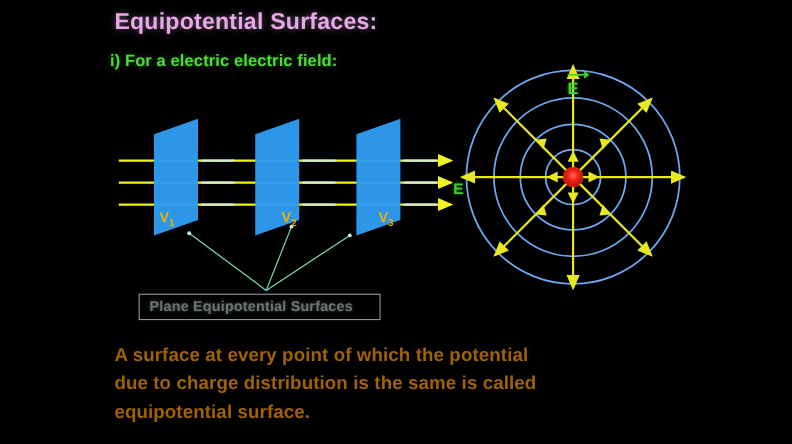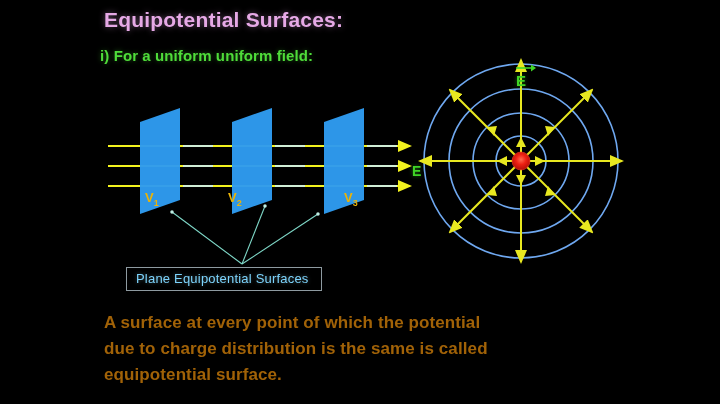--- a/index.html
+++ b/index.html
@@ -54,21 +54,21 @@
     position: absolute;
     font-size: 13px;
     font-weight: bold;
     color: #eab308;
     white-space: nowrap;
   }
   .vlabel sub {
     font-size: 9px;
   }
   #v1 { left: 145px; top: 190px; }
-  #v2 { left: 228px; top: 190px; }
+  #v2 { left: 256px; top: 190px; }
   #v3 { left: 344px; top: 190px; }
 
   
   .elabel {
     position: absolute;
     font-size: 14px;
     font-weight: bold;
     color: #3fd426;
     text-shadow: 0 0 4px rgba(63,212,38,0.5);
     white-space: nowrap;
@@ -78,26 +78,26 @@
     left: 516px;
     top: 72px;
     font-size: 15px;
   }
 
   
   #callout {
     position: absolute;
     left: 126px;
     top: 267px;
-    padding: 3px 12px 4px 9px;
+    padding: 3px 24px 4px 9px;
     border: 1px solid #8e9aa0;
     background: #000000;
     font-size: 13px;
-    font-weight: normal;
-    color: #7dd3fc;
+    font-weight: bold;
+    color: #737373;
     letter-spacing: 0.2px;
     text-shadow: 0 0 4px rgba(168,228,238,0.35);
     white-space: nowrap;
   }
 
   
   #body-text {
     position: absolute;
     left: 104px;
     top: 310px;
@@ -109,21 +109,21 @@
     letter-spacing: 0.1px;
   }
   #body-text div { white-space: nowrap; }
 </style>
 </head>
 <body>
 
 <div id="slide">
 
   <div id="title">Equipotential Surfaces:</div>
-  <div id="subtitle">i) For a uniform uniform field:</div>
+  <div id="subtitle">i) For a electric electric field:</div>
 
   <svg id="art" viewBox="0 0 720 404">
 
     <defs>
       <marker id="yarrow" markerWidth="7" markerHeight="7" refX="6" refY="3" orient="auto">
         <path d="M0,0 L7,3 L0,6 z" fill="#f2f21e"></path>
       </marker>
       <marker id="yarrow2" markerWidth="7" markerHeight="7" refX="6" refY="3" orient="auto">
         <path d="M0,0 L7,3 L0,6 z" fill="#e8e820"></path>
       </marker>

